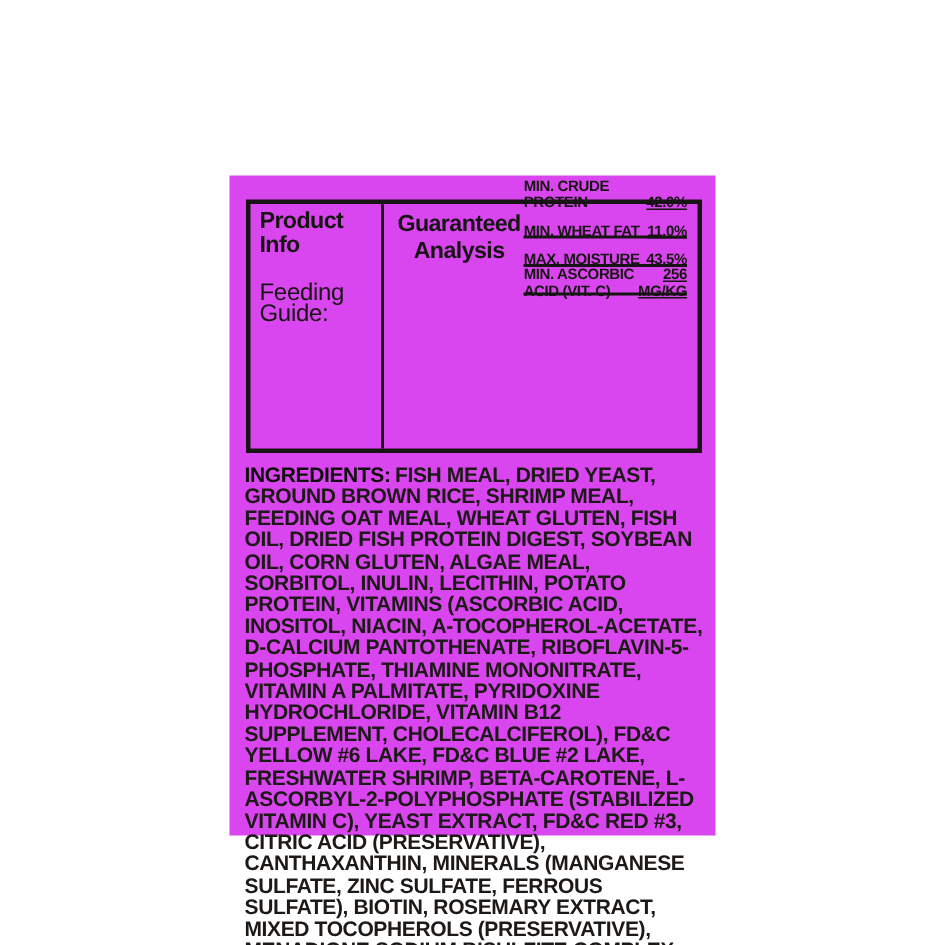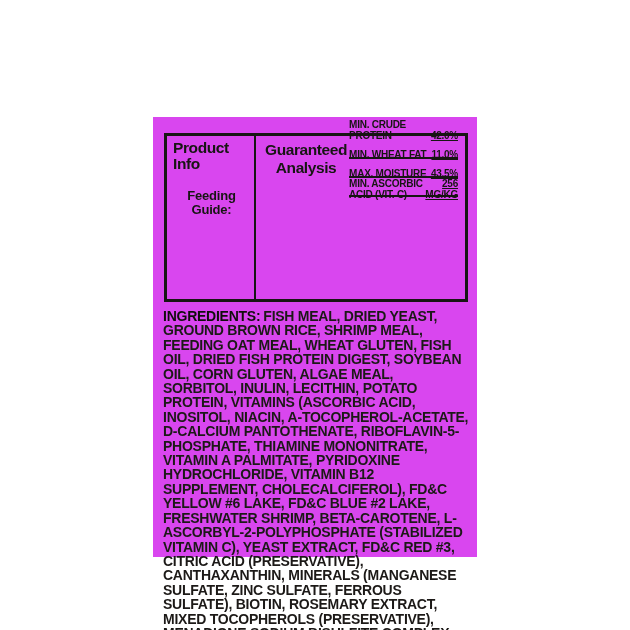--- a/index.html
+++ b/index.html
@@ -52,26 +52,25 @@
   }
   .product-title {
     font-size: 15.5px;
     font-weight: bold;
     line-height: 16px;
     letter-spacing: -0.4px;
     color: #171513;
   }
   .feeding-heading {
     margin-top: 17px;
-    font-size: 13px;
-    font-weight: bold;
+    font-size: 16px;
+    font-weight: normal;
     line-height: 13.5px;
     letter-spacing: -0.2px;
     color: #171513;
-    text-align: center;
   }
   .feeding-text {
     margin-top: 2px;
     font-size: 10px;
     line-height: 13px;
     letter-spacing: -0.2px;
     color: #221f1d;
     width: 80px;
   }
   .ga-title {

